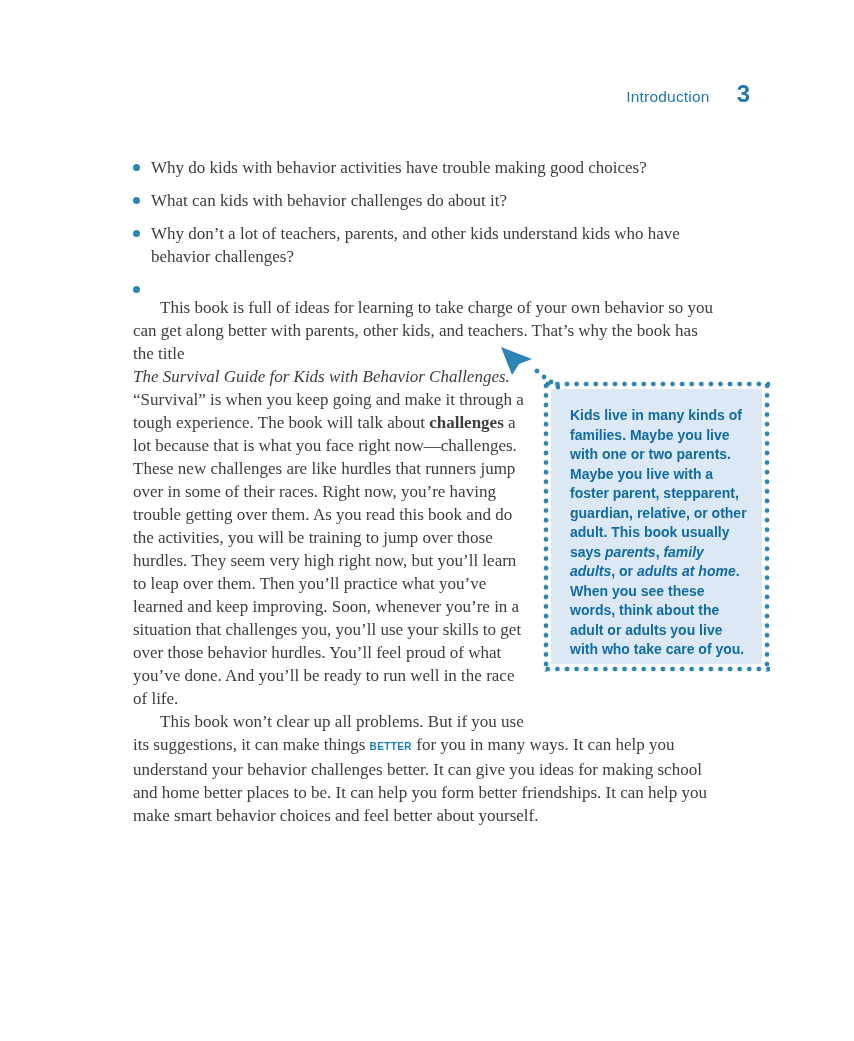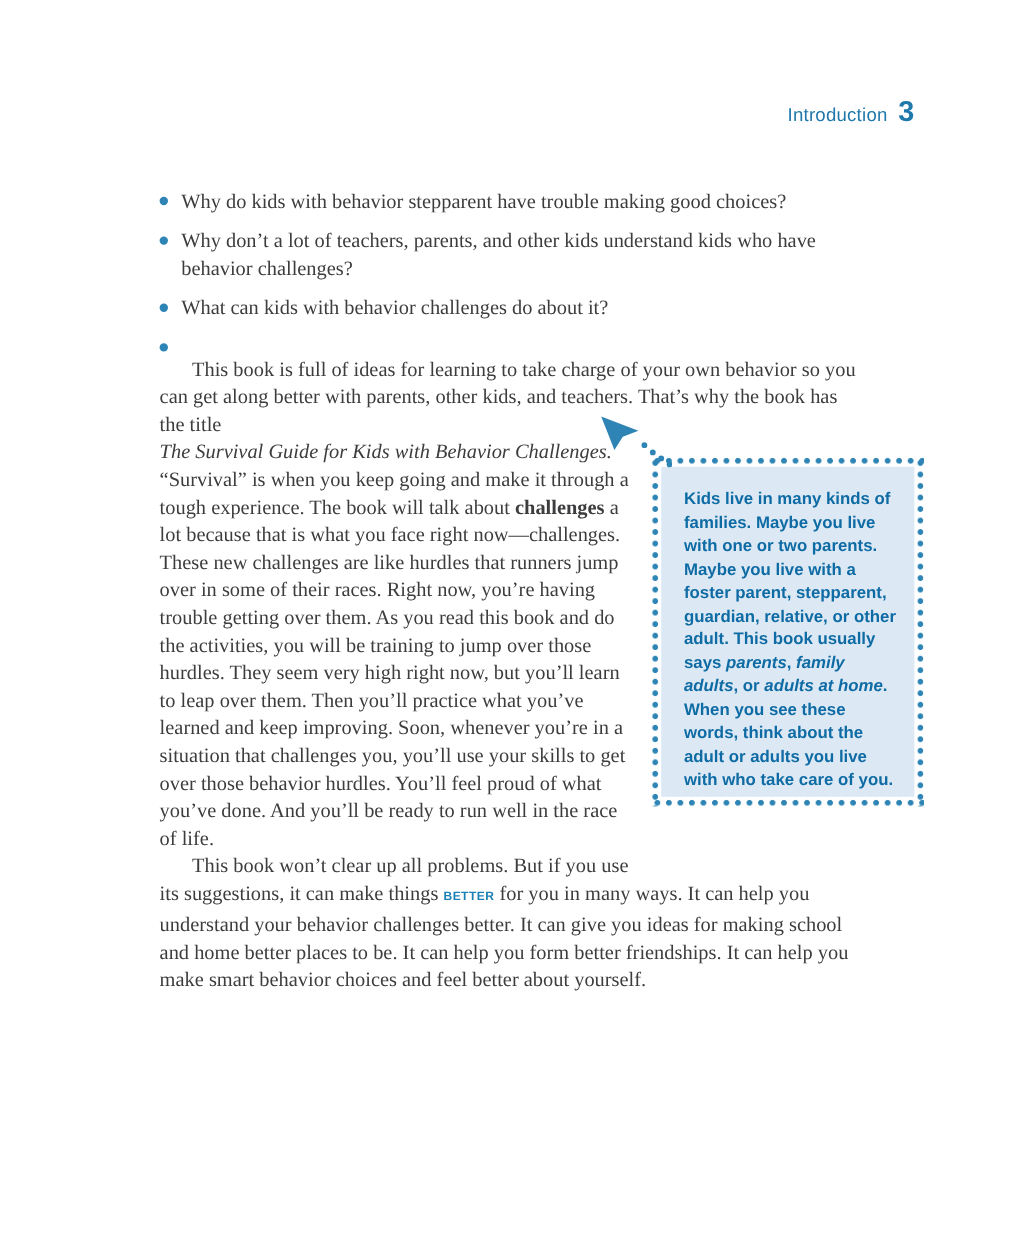--- a/index.html
+++ b/index.html
@@ -19,24 +19,24 @@
     background: #ffffff;
     overflow: hidden;
     font-family: "Liberation Serif", "DejaVu Serif", serif;
     color: var(--body-text);
   }
 
   
   .running-head {
     position: absolute;
     top: 80px;
-    right: 92px;
+    right: 104px;
     display: flex;
     align-items: baseline;
-    gap: 9px;
+    gap: 27px;
     font-family: "Liberation Sans", "DejaVu Sans", sans-serif;
     color: var(--accent);
   }
   .running-head .section { font-size: 15.5px; letter-spacing: 0.2px; }
   .running-head .folio   { font-size: 24px; font-weight: bold; }
 
   
   .text-block {
     position: absolute;
     left: 133px;
@@ -136,29 +136,29 @@
   <div class="running-head">
     <span class="section">Introduction</span>
     <span class="folio">3</span>
   </div>
 
   <div class="text-block">
 
     <ul class="bullet-list">
       <li>
         <span class="bullet-dot"></span>
-        <span>Why do kids with behavior stepparent have trouble making good choices?</span>
+        <span>Why do kids with behavior activities have trouble making good choices?</span>
+      </li>
+      <li>
+        <span class="bullet-dot"></span>
+        <span>What can kids with behavior challenges do about it?</span>
       </li>
       <li>
         <span class="bullet-dot"></span>
         <span>Why don’t a lot of teachers, parents, and other kids understand kids who have behavior challenges?</span>
-      </li>
-      <li>
-        <span class="bullet-dot"></span>
-        <span>What can kids with behavior challenges do about it?</span>
       </li>
       <li>
         <span class="bullet-dot"></span>
       </li>
     </ul>
 
     <p class="body-para para-intro"><span>This book is full of ideas for learning to take charge of your own behavior so you can get along better with parents, other kids, and teachers. That’s why the book has the title </span></p><aside class="callout-float">
         <div class="callout-box">
           <svg class="callout-arrow" viewBox="0 0 62 50" xmlns="http://www.w3.org/2000/svg">
             <polygon points="3,3 34,15 21,20 14,31" fill="#2e85b5"></polygon>

